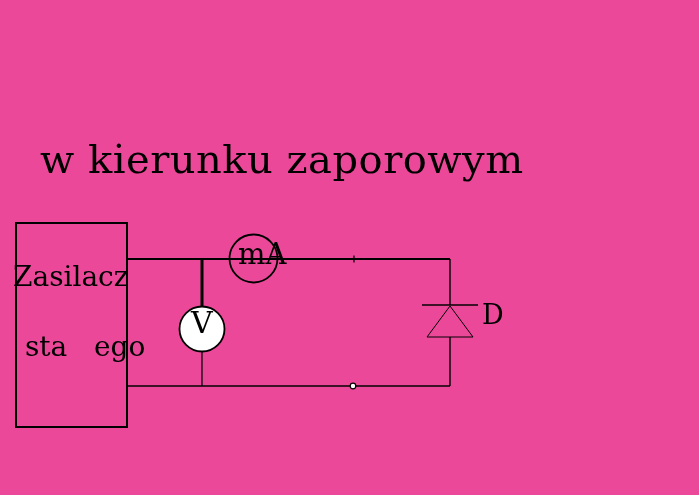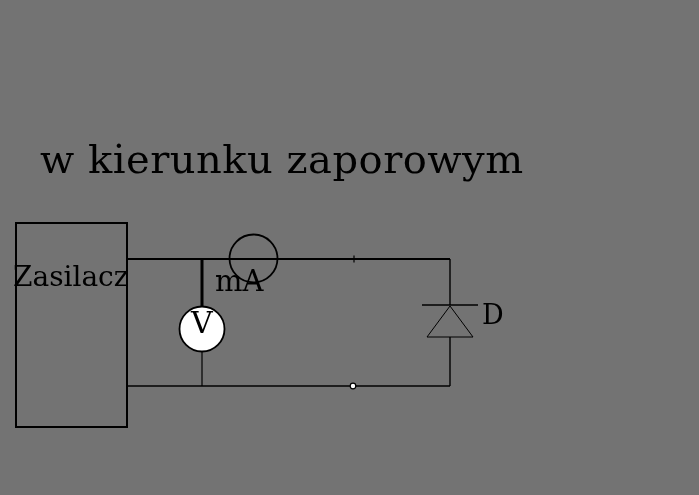--- a/index.html
+++ b/index.html
@@ -1,20 +1,20 @@
 <!DOCTYPE html>
 <html><head>
 <meta charset="utf-8">
 <style>
   html, body { margin: 0; padding: 0; background: #ffffff; }
   .canvas {
     position: relative;
     width: 699px;
     height: 495px;
-    background: #737373;
+    background: #ec4899;
     overflow: hidden;
     font-family: "DejaVu Serif", serif;
     color: #000000;
   }
   .circuit-svg {
     position: absolute;
     left: 0; top: 0;
     width: 699px; height: 495px;
   }
   .label {
@@ -26,21 +26,21 @@
   }
   .diagram-title {
     left: 40px; top: 139px;
     font-size: 40px;
     letter-spacing: 0.5px;
   }
   .ps-line { font-size: 28px; }
   .ps-line1 { left: 13px; top: 263px; }
   .ps-line2 { left: 23px; top: 298px; }
   .ps-line3 { left: 25px; top: 333px; }
-  .ammeter-label { left: 215px; top: 240px; font-size: 29px; margin-top: 27px; }
+  .ammeter-label { left: 238px; top: 240px; font-size: 29px; }
   .voltmeter-label { left: 191px; top: 308px; font-size: 30px; }
   .diode-label { left: 482px; top: 301px; font-size: 27px; }
 </style>
 </head>
 <body>
 
 <div class="canvas">
 
   <svg class="circuit-svg" viewBox="0 0 699 495" xmlns="http://www.w3.org/2000/svg">
 
@@ -67,18 +67,19 @@
     <polygon points="450,306 427,337 473,337" fill="none" stroke="#000" stroke-width="1"></polygon>
 
     <line x1="450" y1="337" x2="450" y2="386" stroke="#000" stroke-width="1.4"></line>
 
     <circle cx="353" cy="386" r="2.8" fill="#ffffff" stroke="#000" stroke-width="1.2"></circle>
   </svg>
 
   <div class="label diagram-title">w kierunku zaporowym</div>
 
   <div class="label ps-line ps-line1">Zasilacz</div>
+  <div class="label ps-line ps-line3">sta   ego</div>
 
   <div class="label ammeter-label">mA</div>
   <div class="label voltmeter-label">V</div>
   <div class="label diode-label">D</div>
 
 </div>
 
 </body></html>

